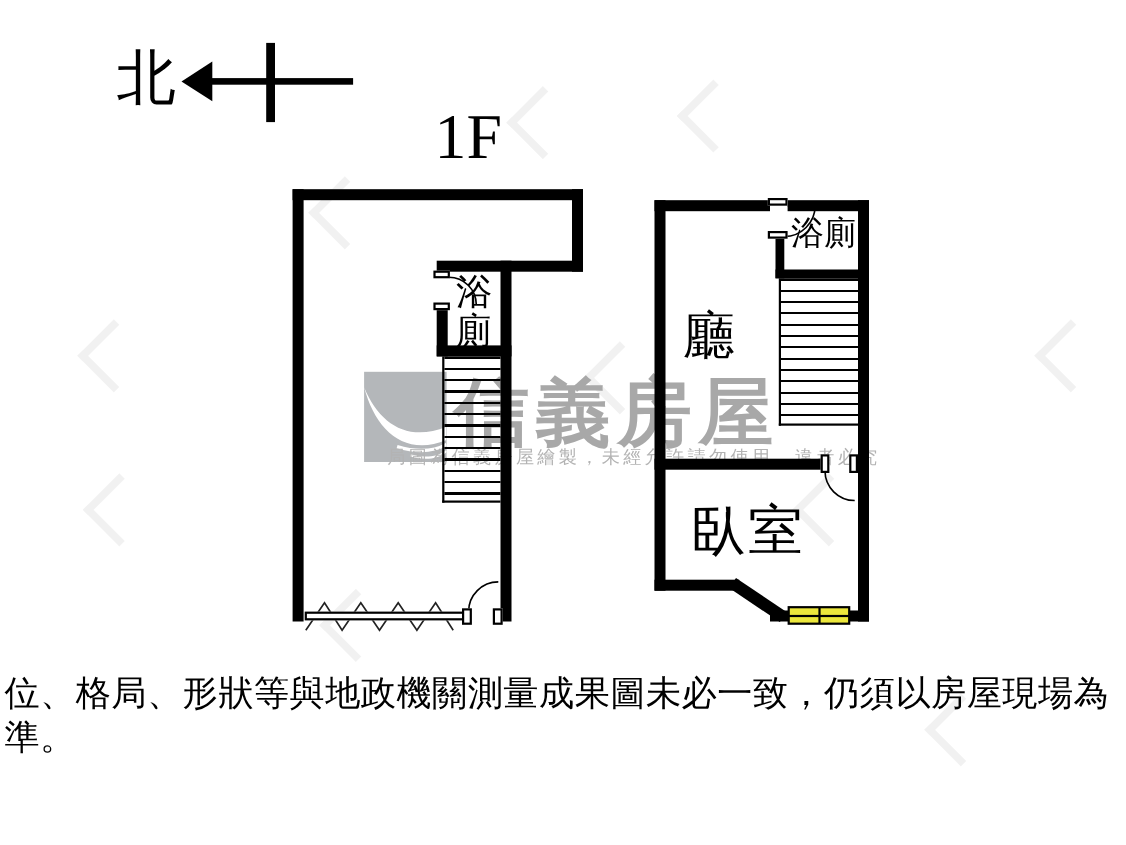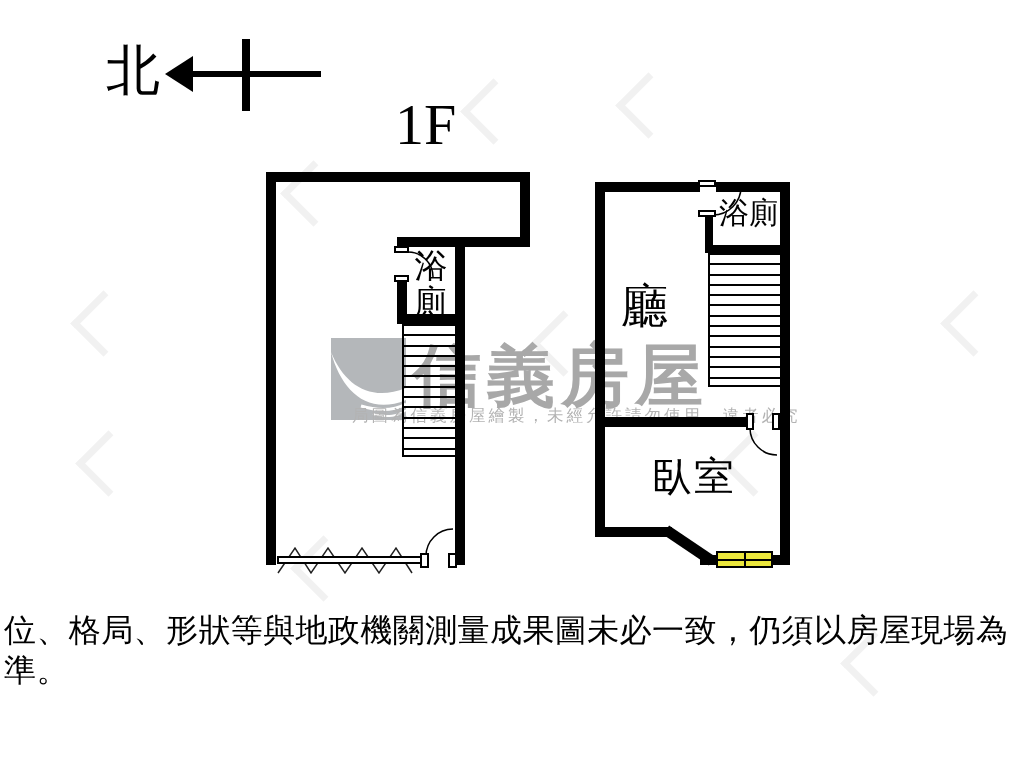--- a/index.html
+++ b/index.html
@@ -115,21 +115,21 @@
 
   <div id="window2f">
     <div class="pane"></div>
     <div class="pane"></div>
     <div class="pane"></div>
     <div class="pane"></div>
   </div>
 
   <div class="label" style="left:621px;top:283px;font-size:47px;">廳</div>
   <div class="label" style="left:719px;top:198px;font-size:30px;">浴廁</div>
-  <div class="label" style="left:652px;top:457px;font-size:40px;letter-spacing:2px;">臥室</div>
+  <div class="label" style="left:628px;top:457px;font-size:50px;letter-spacing:2px;">臥室</div>
 
   <svg class="detail" width="1024" height="768" viewBox="0 0 1024 768">
 
     <path d="M 408 252 A 25 25 0 0 1 433 277" stroke="#000" stroke-width="1.5" fill="none"></path>
 
     <path d="M 426 556 A 27 27 0 0 1 453 529" stroke="#000" stroke-width="1.5" fill="none"></path>
 
     <polyline points="278,573 295,548 311,573 328,548 345,573 362,548 379,573 396,548 412,573" stroke="#222" stroke-width="1.5" fill="none"></polyline>
 
     <path d="M 716 187 L 741 187 A 28 28 0 0 1 713 215" stroke="#000" stroke-width="1.5" fill="none"></path>

